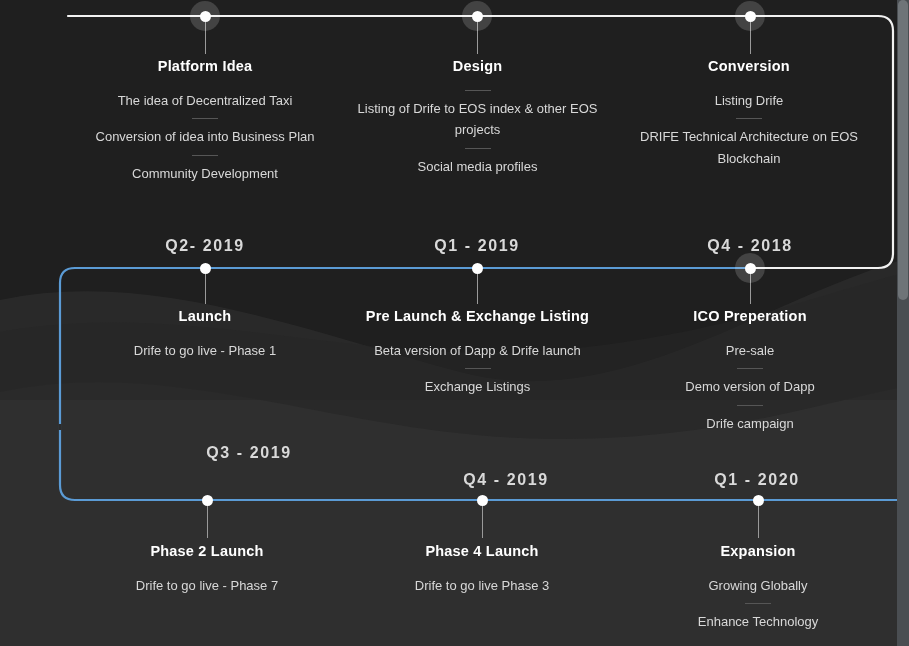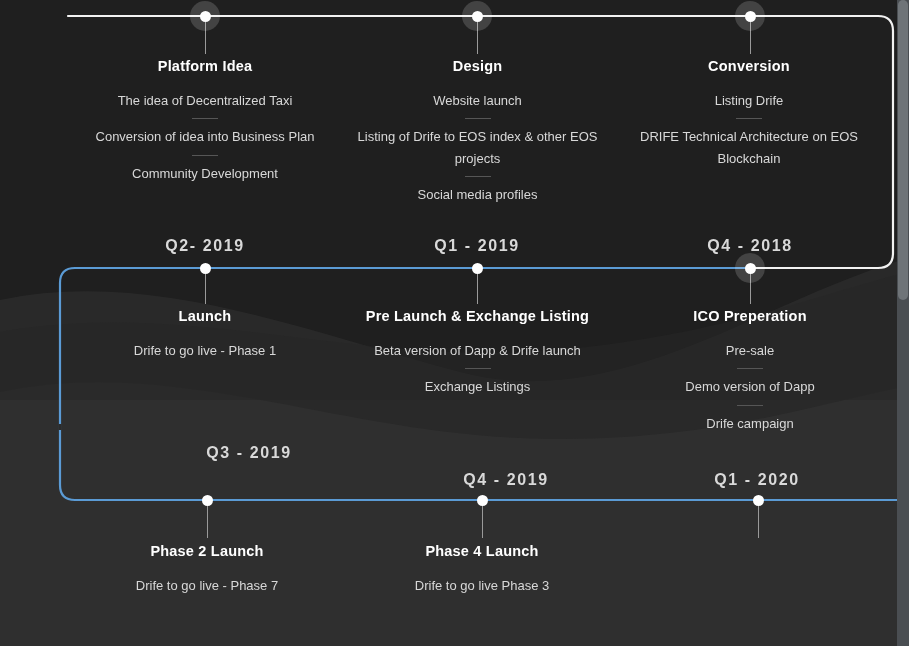--- a/index.html
+++ b/index.html
@@ -125,21 +125,20 @@
     <div class="ms-title">Platform Idea</div>
     <div class="ms-item">The idea of Decentralized Taxi</div>
     <div class="ms-sep"></div>
     <div class="ms-item">Conversion of idea into Business Plan</div>
     <div class="ms-sep"></div>
     <div class="ms-item">Community Development</div>
   </div>
 
   <div class="milestone" style="left:340px; top:58px; width:275px;">
     <div class="ms-title">Design</div>
-    <div class="ms-item">Website launch</div>
     <div class="ms-sep"></div>
     <div class="ms-item">Listing of Drife to EOS index &amp; other EOS projects</div>
     <div class="ms-sep"></div>
     <div class="ms-item">Social media profiles</div>
   </div>
 
   <div class="milestone" style="left:615px; top:58px; width:268px;">
     <div class="ms-title">Conversion</div>
     <div class="ms-item">Listing Drife</div>
     <div class="ms-sep"></div>
@@ -192,18 +191,24 @@
   <div class="milestone" style="left:72px; top:543px; width:270px;">
     <div class="ms-title">Phase 2 Launch</div>
     <div class="ms-item">Drife to go live - Phase 7</div>
   </div>
 
   <div class="milestone" style="left:347px; top:543px; width:270px;">
     <div class="ms-title">Phase 4 Launch</div>
     <div class="ms-item">Drife to go live Phase 3</div>
   </div>
 
+  <div class="milestone" style="left:628px; top:543px; width:260px;">
+    <div class="ms-title">Expansion</div>
+    <div class="ms-item">Growing Globally</div>
+    <div class="ms-sep"></div>
+    <div class="ms-item">Enhance Technology</div>
+  </div>
 
   <div class="scrollbar-track">
     <div class="scrollbar-thumb"></div>
   </div>
 
 </div>
 
 </body></html>

